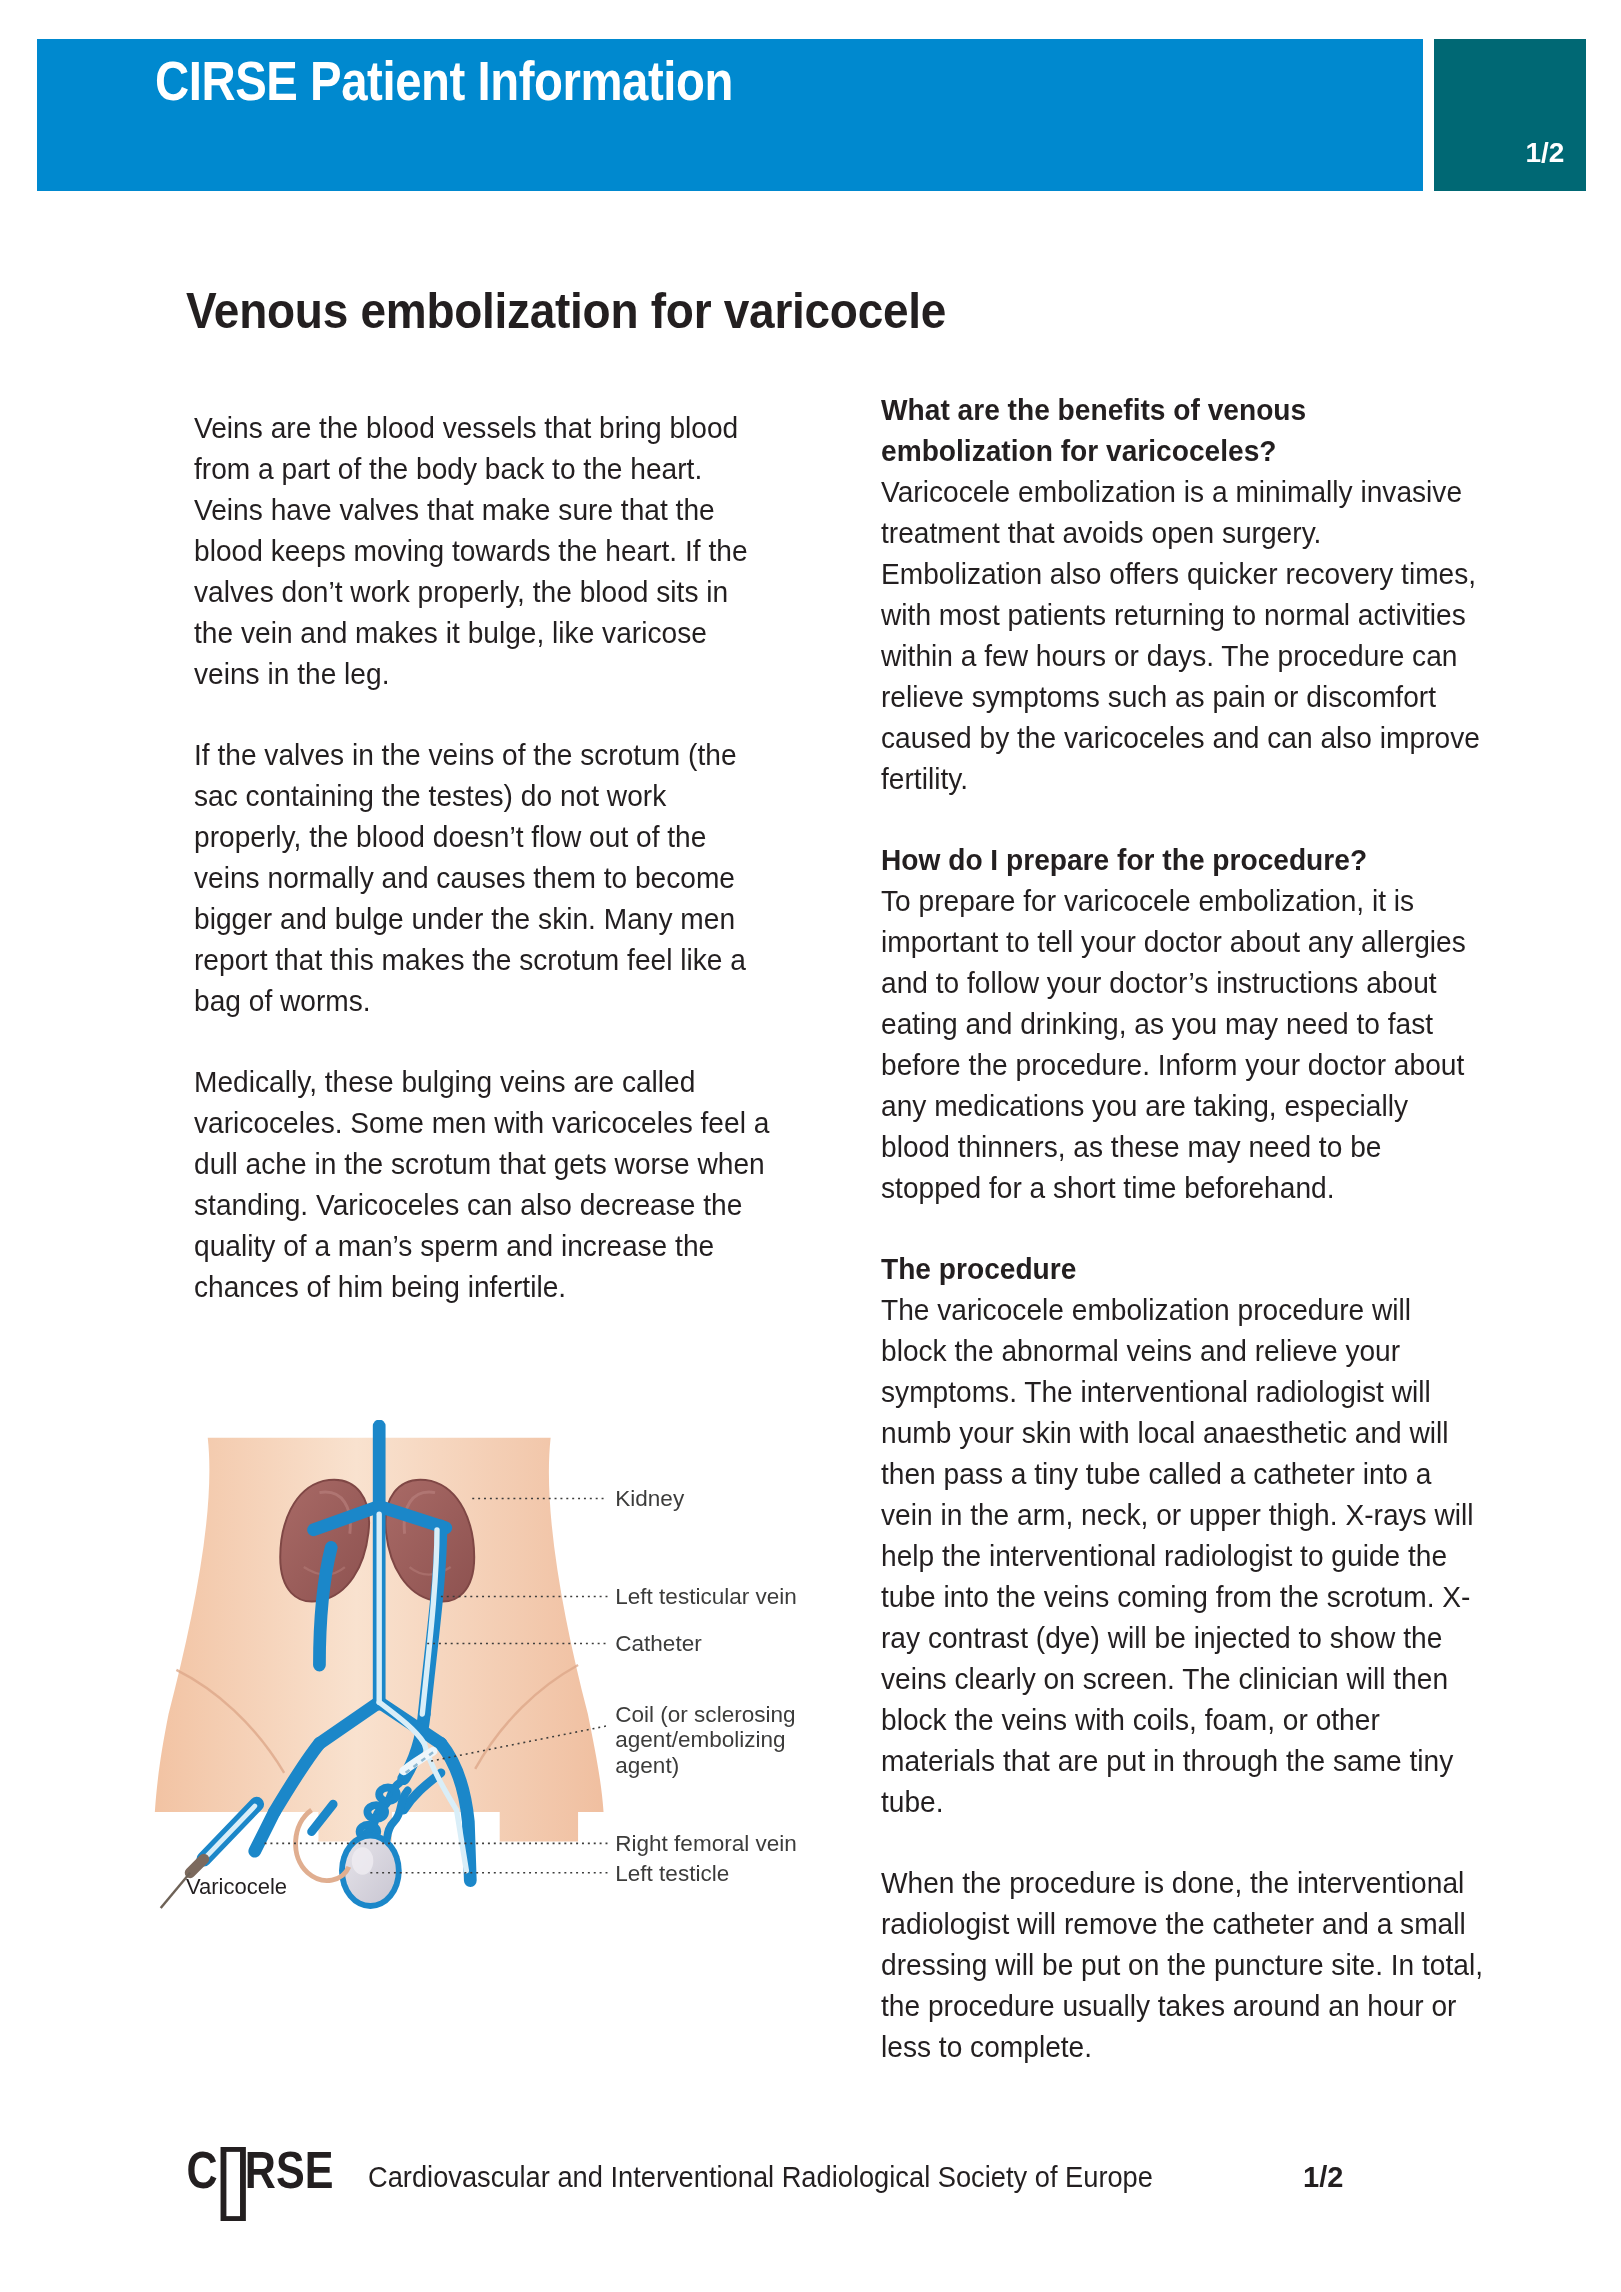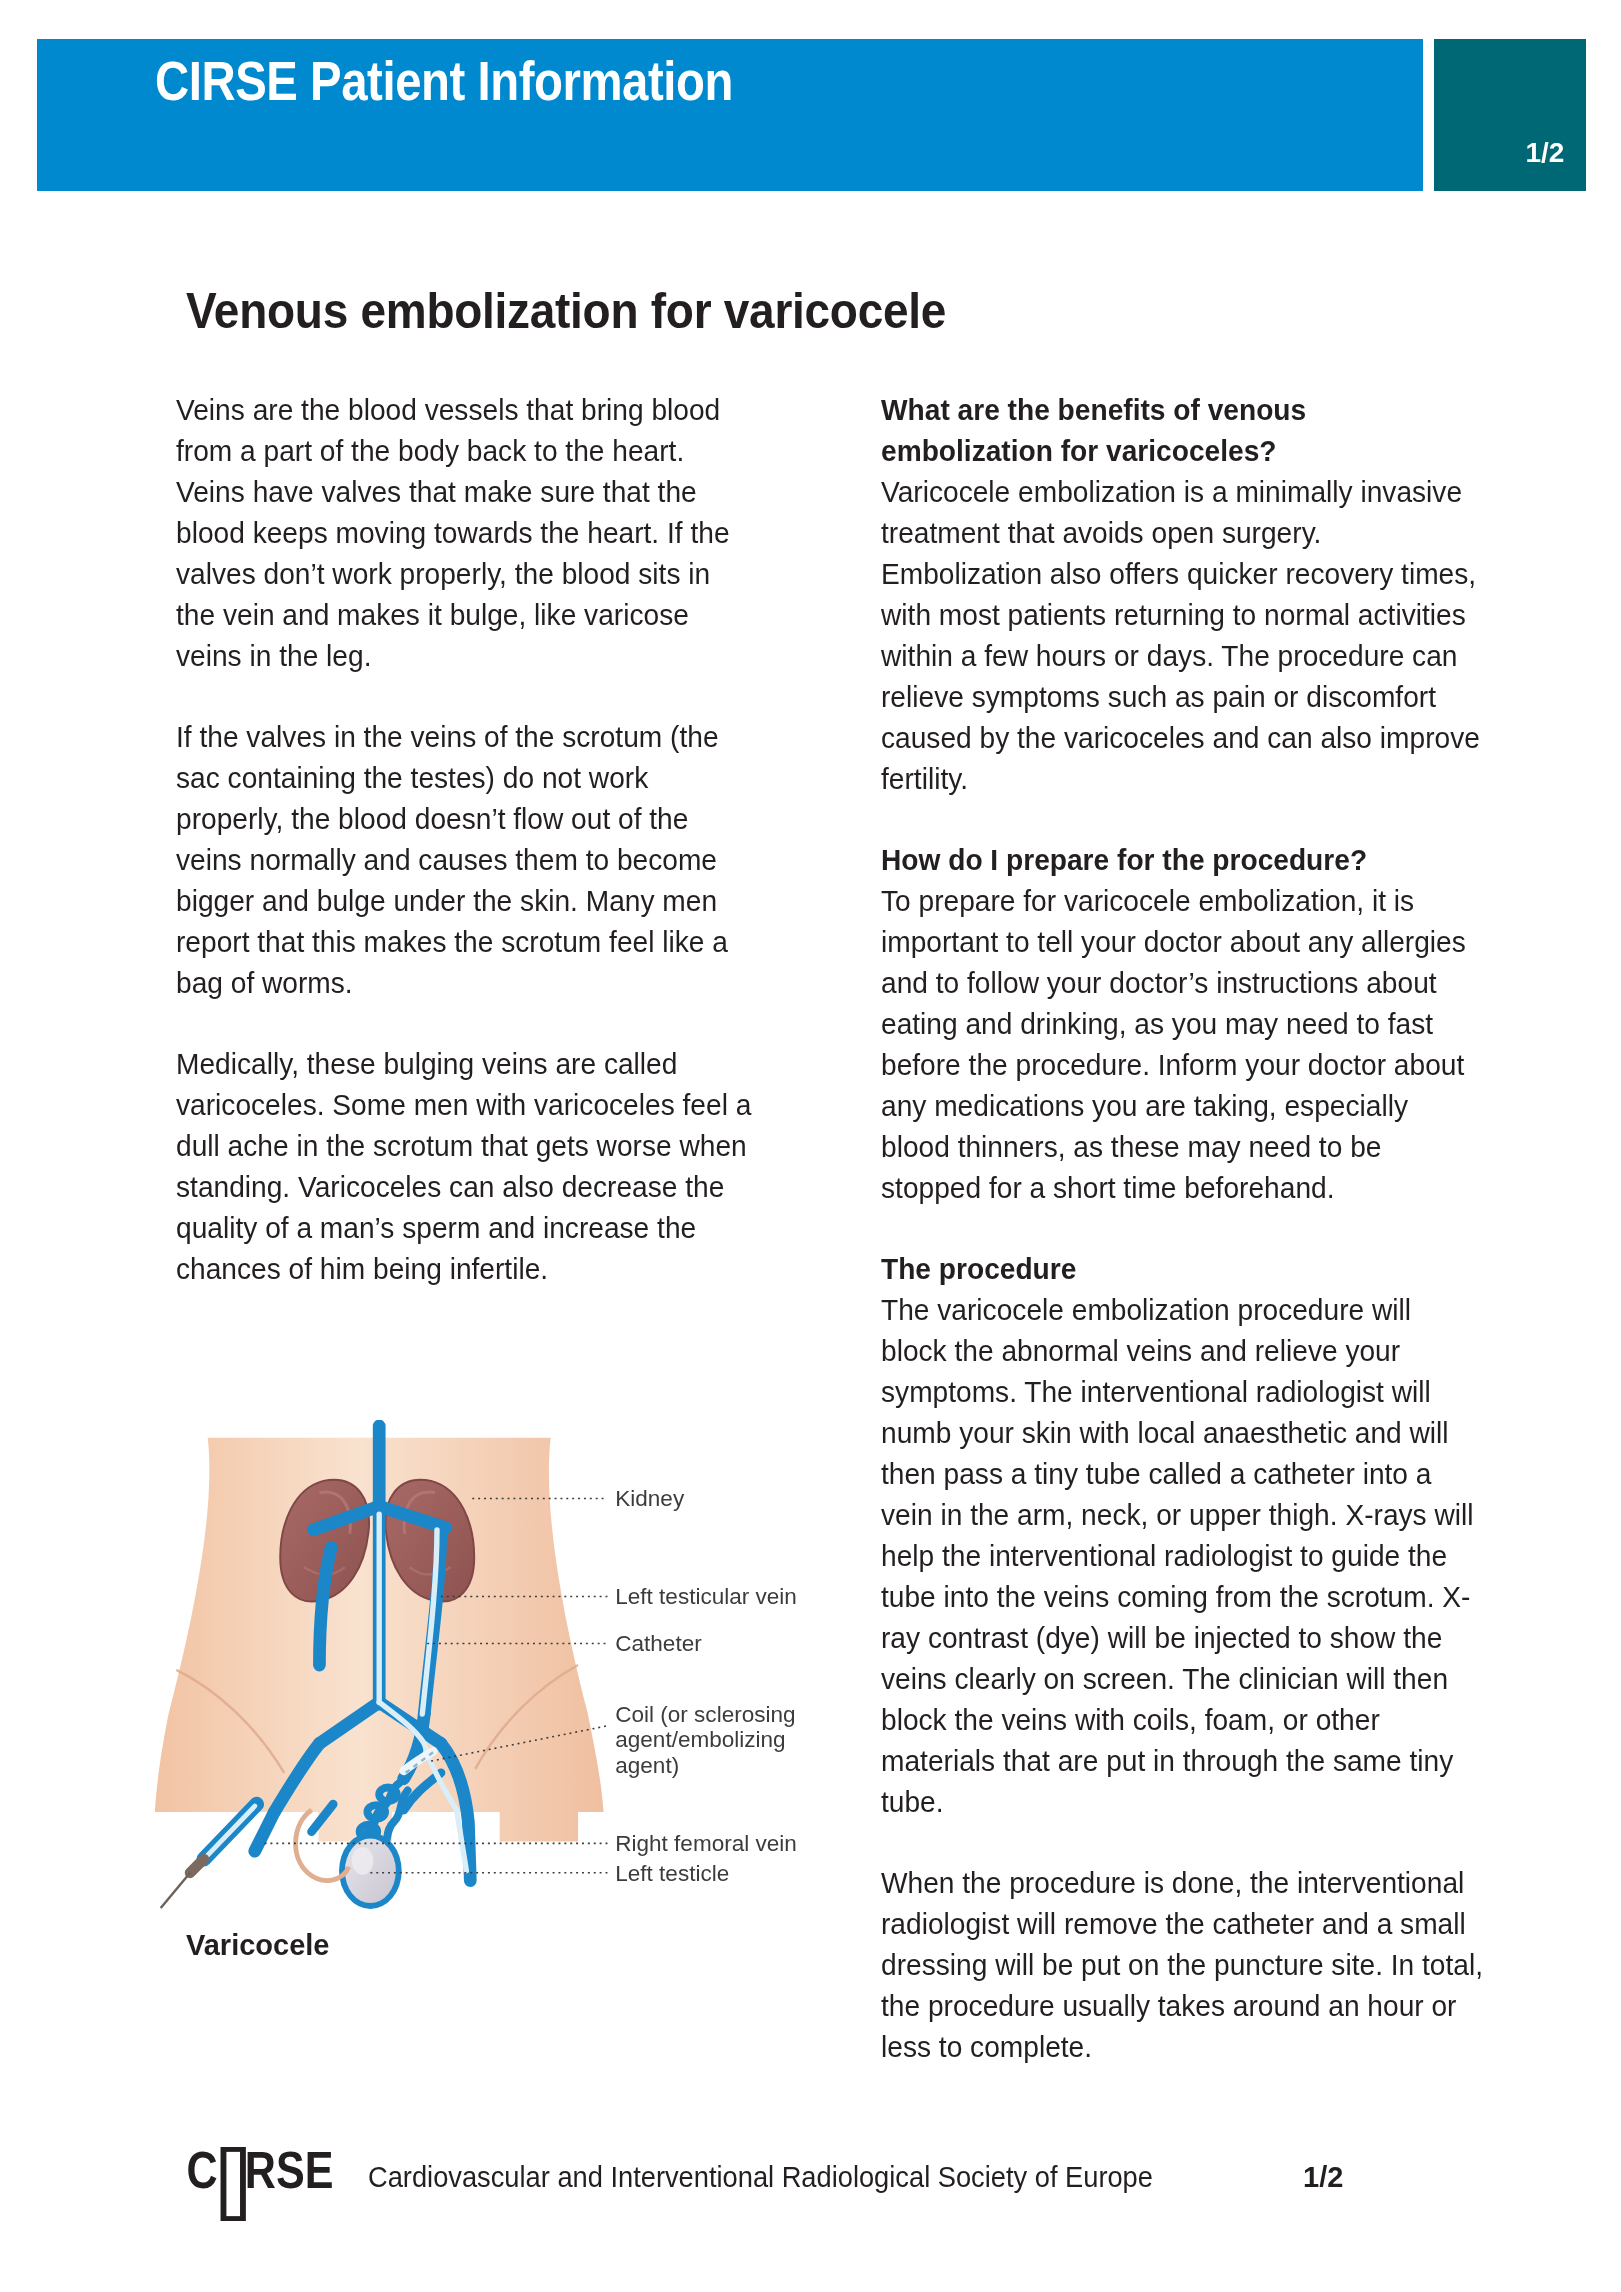--- a/index.html
+++ b/index.html
@@ -69,22 +69,23 @@
     transform: scaleX(0.92);
     transform-origin: left center;
   }
 
   
   .column {
     position: absolute;
     top: 390px;
   }
   #left-column {
-    left: 176px;
+    left: 194px;
     width: 596px;
+    margin-top: 18px;
   }
   #right-column {
     left: 881px;
     width: 621px;
   }
   .body-text {
     font-size: 29px;
     line-height: 41px;
     color: #231f20;
     margin: 0 0 40px 0;
@@ -114,23 +115,23 @@
     position: absolute;
     left: 147px;
     top: 1420px;
     width: 676px;
     height: 495px;
   }
   #illustration svg { display: block; }
   #figure-caption {
     position: absolute;
     left: 186px;
-    top: 1929px;
-    font-size: 29px;
-    font-weight: bold;
+    top: 1874px;
+    font-size: 22px;
+    font-weight: normal;
     color: #231f20;
   }
 
   
   #footer {
     position: absolute;
     left: 186px;
     top: 2147px;
     width: 1245px;
     height: 78px;

